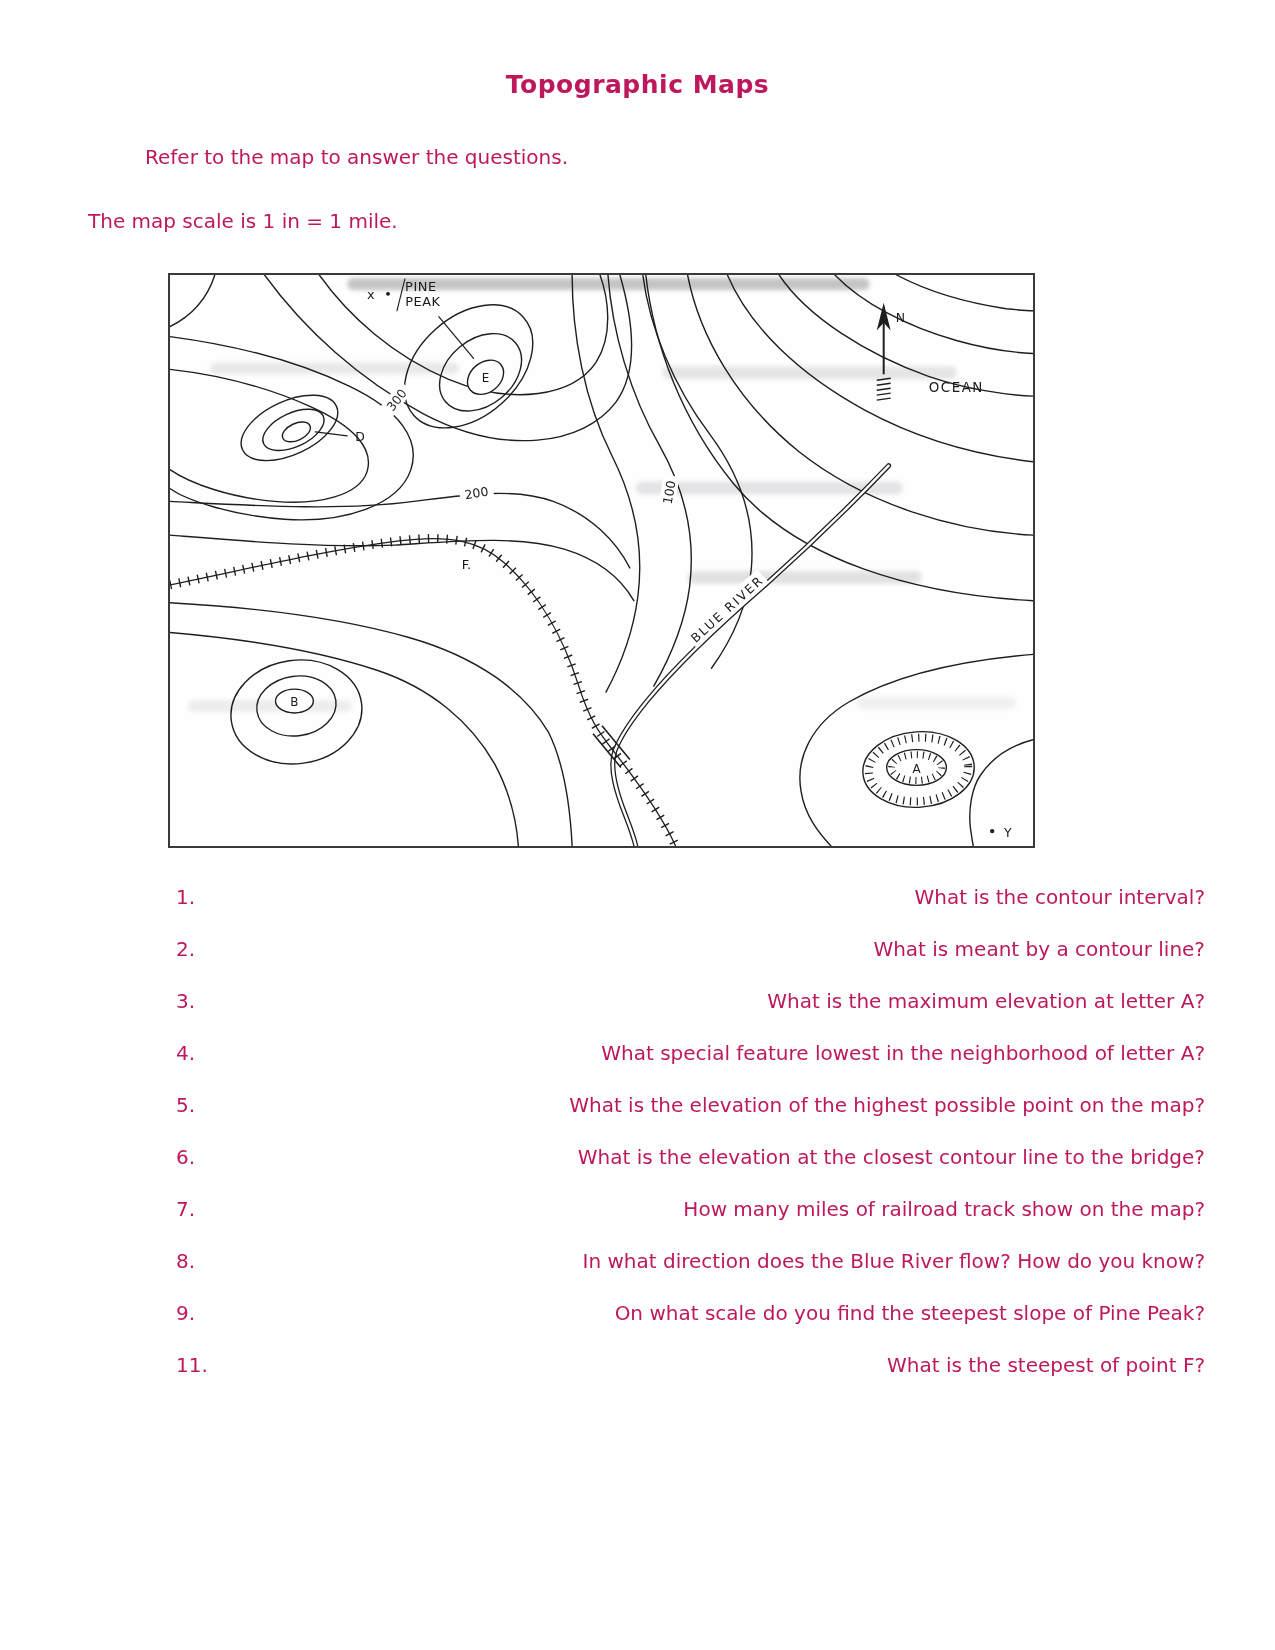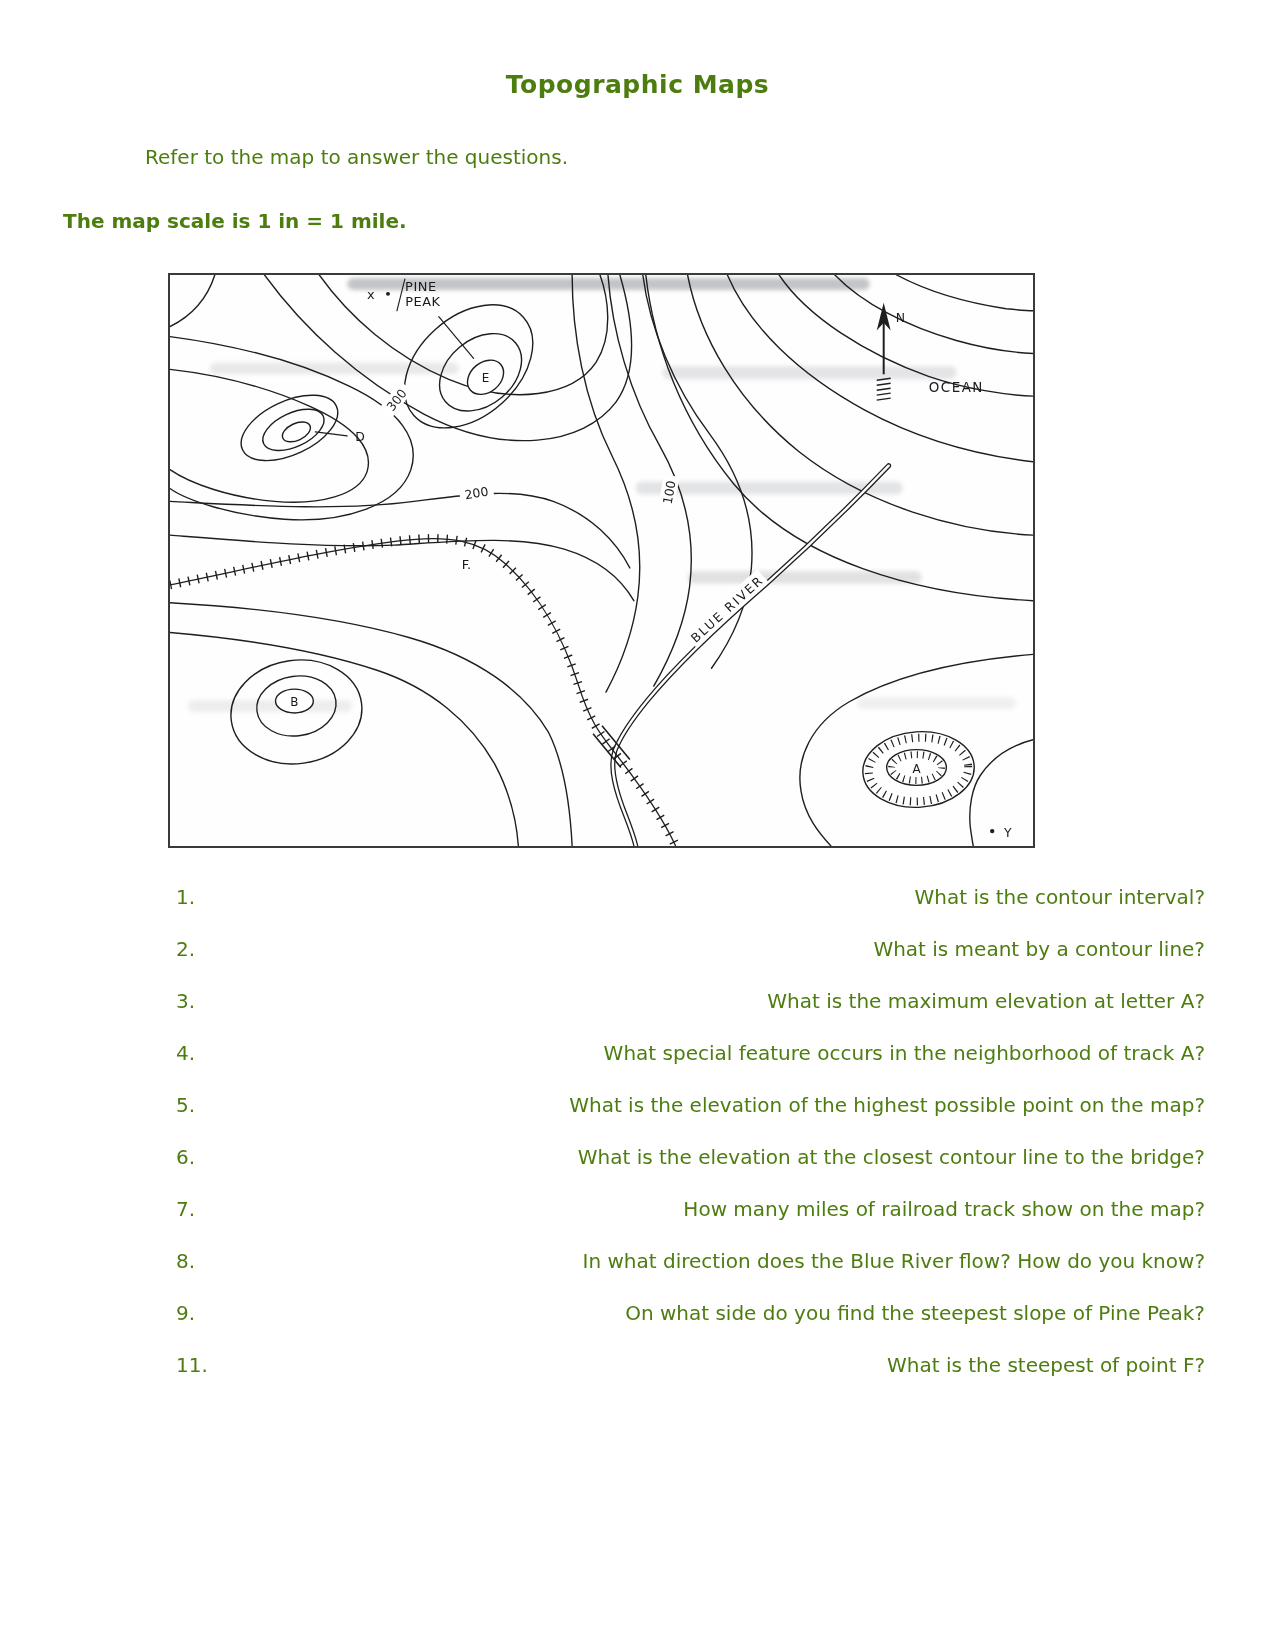--- a/index.html
+++ b/index.html
@@ -1,22 +1,22 @@
 <!DOCTYPE html>
 <html><head>
 <meta charset="utf-8">
 <style>
   html,body{margin:0;padding:0;background:#fff;}
   .page{
     width:1275px;height:1650px;background:#fff;position:relative;overflow:hidden;
-    font-family:"DejaVu Sans", sans-serif;color:#4d7c0f;
+    font-family:"DejaVu Sans", sans-serif;color:#be185d;
   }
   .title{padding-top:70px;text-align:center;font-size:25px;font-weight:700;letter-spacing:.5px;}
   .intro{margin:46px 4px 0 145px;font-size:20px;}
-  .scale{margin:40px 0 0 63px;font-size:20px;font-weight:bold;}
+  .scale{margin:40px 0 0 88px;font-size:20px;}
   .map-wrap{
     margin:40px 12px 0 168px;width:867px;height:575px;border:2px solid #3a3a3a;
     box-sizing:border-box;background:#fefefe;position:relative;
   }
   .map-wrap svg{display:block;width:100%;height:100%;}
   svg text{font-family:"DejaVu Sans", sans-serif;fill:#1b1b1b;}
   .questions{margin:36px 0 0 176px;padding:0;list-style:none;font-size:20px;}
   .questions li{display:flex;margin-bottom:26px;line-height:26px;}
   .q-num{flex:0 0 42px;}
   .q-text{flex:1;padding-right:70px;text-align:right;}
@@ -171,41 +171,41 @@
     <li>
         <span class="q-num">2.</span>
         <span class="q-text">What is meant by a contour line?</span>
       </li>
     <li>
         <span class="q-num">3.</span>
         <span class="q-text">What is the maximum elevation at letter A?</span>
       </li>
     <li>
         <span class="q-num">4.</span>
-        <span class="q-text">What special feature occurs in the neighborhood of track A?</span>
+        <span class="q-text">What special feature lowest in the neighborhood of letter A?</span>
       </li>
     <li>
         <span class="q-num">5.</span>
         <span class="q-text">What is the elevation of the highest possible point on the map?</span>
       </li>
     <li>
         <span class="q-num">6.</span>
         <span class="q-text">What is the elevation at the closest contour line to the bridge?</span>
       </li>
     <li>
         <span class="q-num">7.</span>
         <span class="q-text">How many miles of railroad track show on the map?</span>
       </li>
     <li>
         <span class="q-num">8.</span>
         <span class="q-text">In what direction does the Blue River flow? How do you know?</span>
       </li>
     <li>
         <span class="q-num">9.</span>
-        <span class="q-text">On what side do you find the steepest slope of Pine Peak?</span>
+        <span class="q-text">On what scale do you find the steepest slope of Pine Peak?</span>
       </li>
     <li>
         <span class="q-num">11.</span>
         <span class="q-text">What is the steepest of point F?</span>
       </li>
   </ol>
 
 </div>
 
 </body></html>

